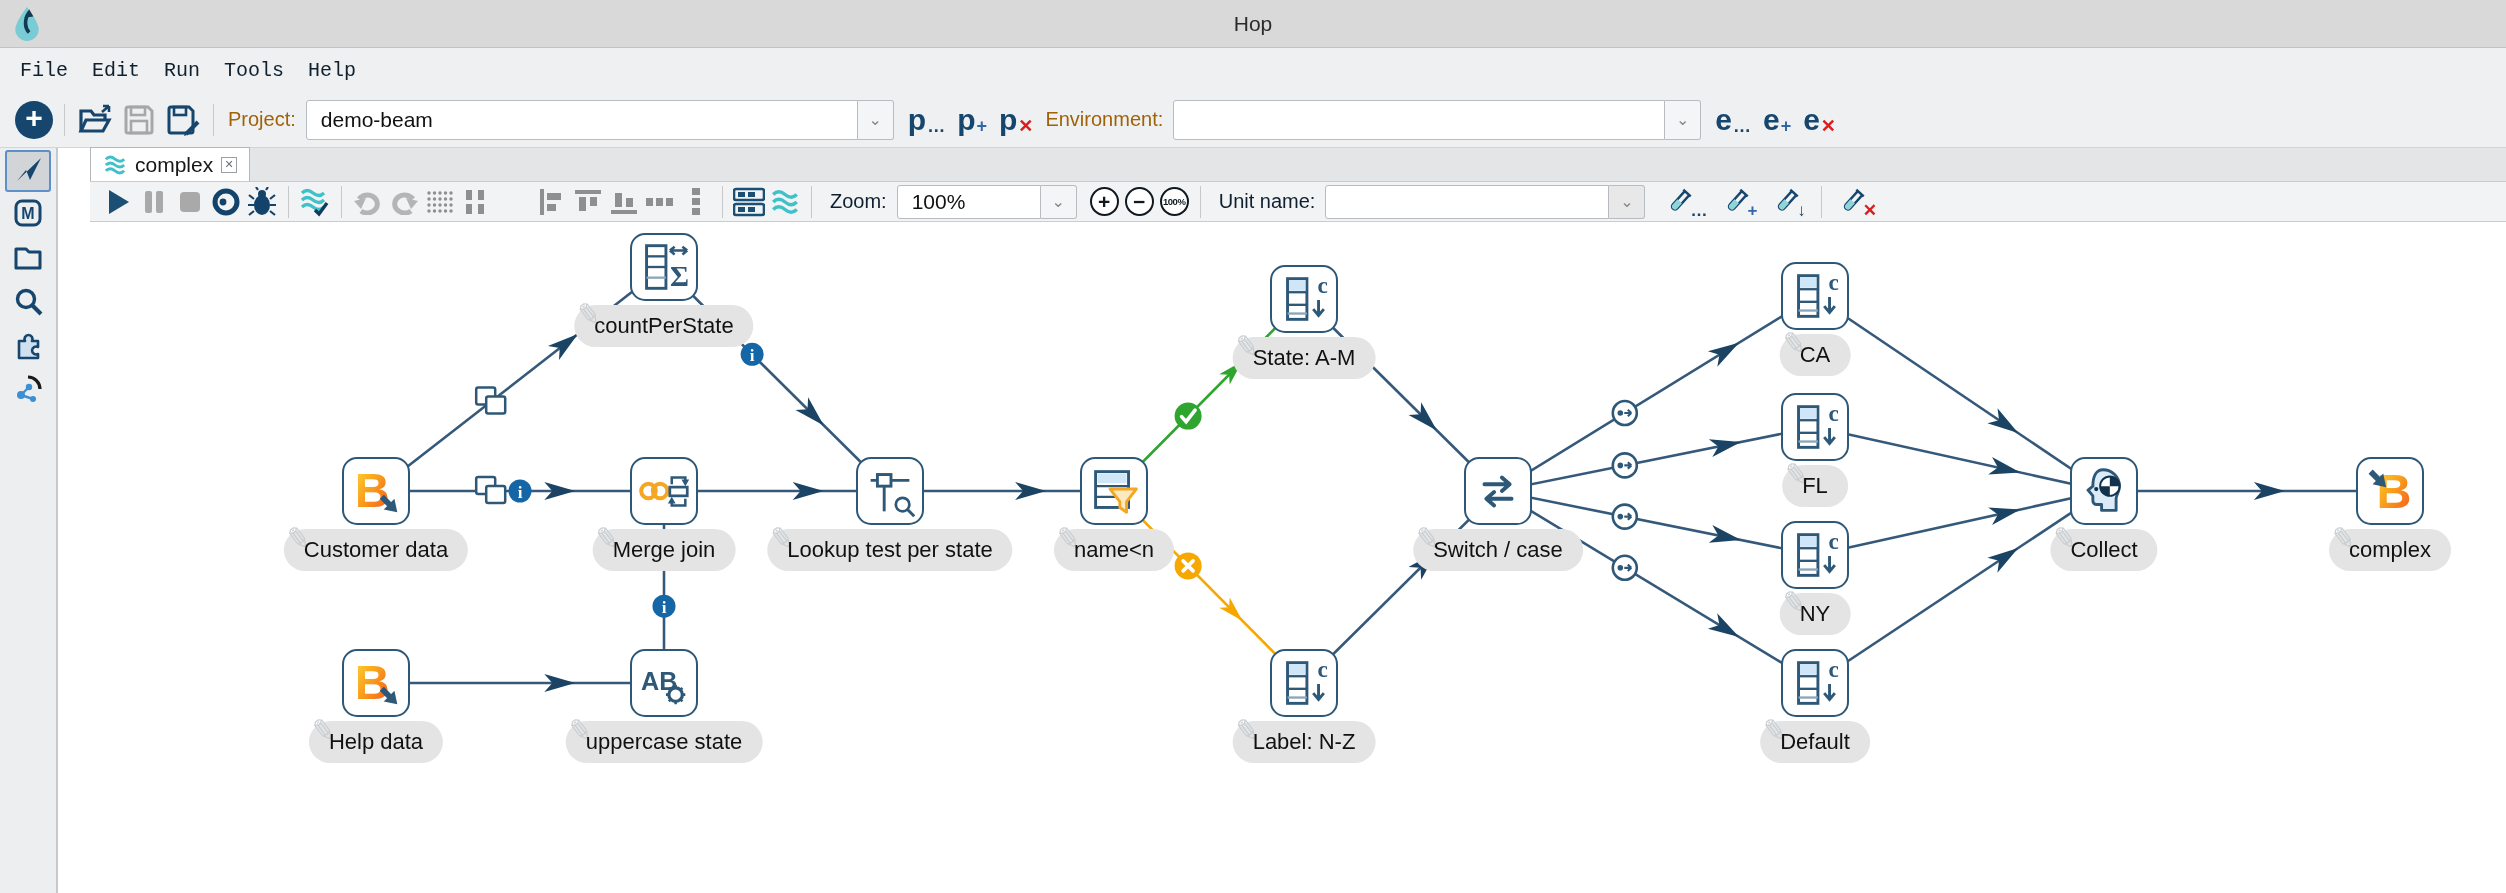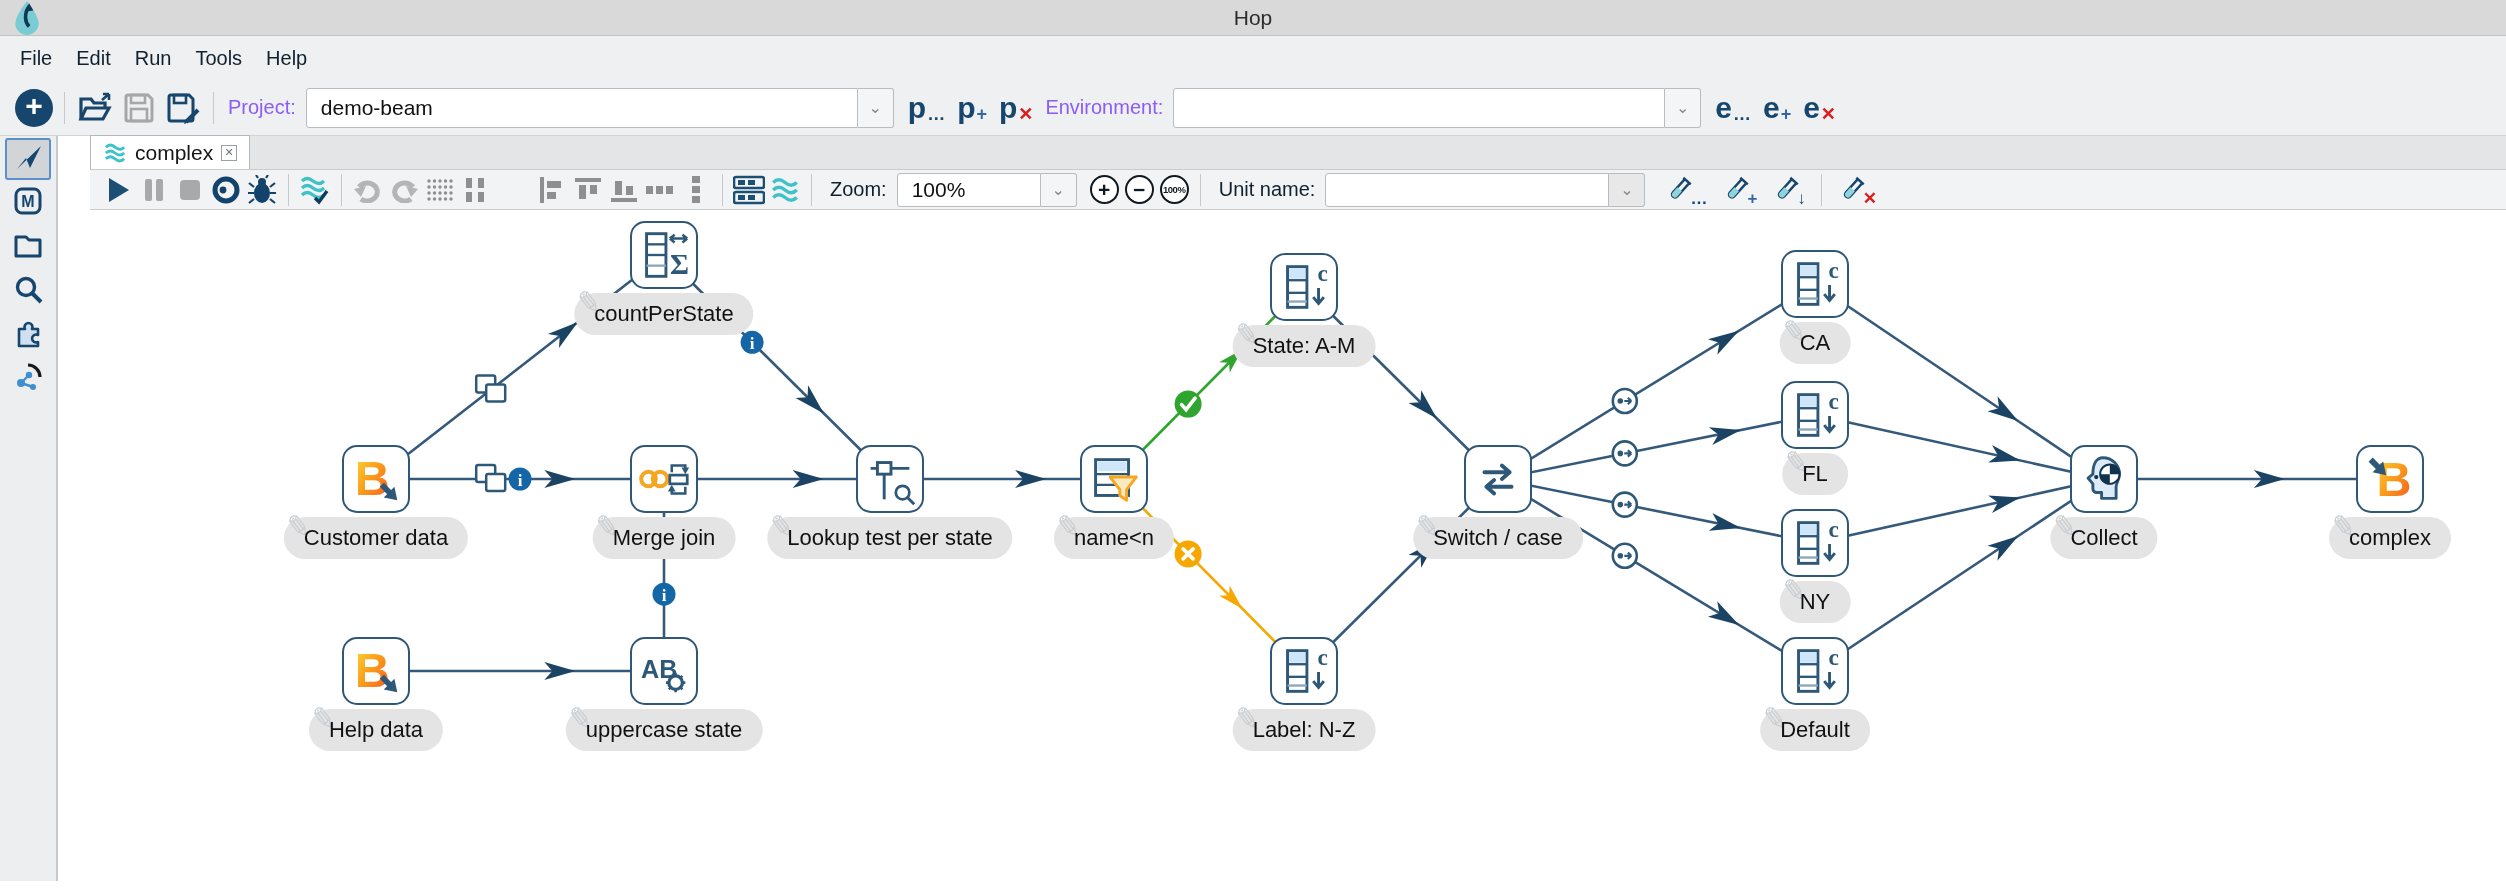--- a/index.html
+++ b/index.html
@@ -1,29 +1,29 @@
 <!DOCTYPE html>
 <html><head>
 <meta charset="utf-8">
 <style>
   * { margin:0; padding:0; box-sizing:border-box; }
   body { font-family:"Liberation Sans", sans-serif; background:#fff; }
   #app { position:relative; width:2506px; height:893px; overflow:hidden; background:#fff; font-size:20px; color:#1a1a1a; }
 
   
-  .titlebar { position:relative; height:36px; background:#d9d9d9; border-bottom:1px solid #c3c3c3; display:flex; align-items:center; padding-left:10px; }
+  .titlebar { position:relative; height:48px; background:#d9d9d9; border-bottom:1px solid #c3c3c3; display:flex; align-items:center; padding-left:10px; }
   .titlebar .wtitle { position:absolute; left:0; right:0; text-align:center; font-size:21px; color:#2b2b2b; }
   .menubar { height:44px; background:#eef0f1; display:flex; align-items:center; padding-left:10px; gap:4px; }
-  .menubar span { font-size:20px; color:#10202e; padding:4px 10px; cursor:default; }
+  .menubar span { font-size:20px; color:#10202e; padding:4px 10px; cursor:default;font-family:Liberation Mono, monospace; }
 
   .toolbar { height:56px; background:#eef0f1; border-bottom:1px solid #d2d4d6; display:flex; align-items:center; padding-left:12px; }
   .tbtn { display:flex; align-items:center; justify-content:center; width:44px; height:44px; background:transparent; border:none; cursor:pointer; }
   .vsep { width:1px; height:32px; background:#c6c8ca; margin:0 8px; }
   .newcirc { width:38px; height:38px; border-radius:50%; background:#16456d; color:#fff; font-size:30px; line-height:34px; text-align:center; font-weight:bold; }
-  .flabel { font-size:20px; color:#8b5cf6; margin:0 10px 0 6px; white-space:nowrap; }
+  .flabel { font-size:20px; color:#a16207; margin:0 10px 0 6px; white-space:nowrap; }
   .combo { display:flex; height:40px; }
   .combo .cbody { background:#fff; border:1px solid #b8bcc0; border-radius:3px 0 0 3px; display:flex; align-items:center; padding:0 14px; font-size:21px; color:#111; }
   .combo .cchev { width:36px; background:#f4f5f6; border:1px solid #b8bcc0; border-left:none; border-radius:0 3px 3px 0; display:flex; align-items:center; justify-content:center; color:#8a8a8a; font-size:16px; }
   .pbtn { display:flex; align-items:flex-end; margin:0 6px; background:none; border:none; cursor:pointer; }
   .pbase { font-size:30px; font-weight:bold; color:#16456d; line-height:26px; }
   .psub { font-size:18px; font-weight:bold; line-height:14px; margin-left:1px; }
 
   
   .lower { display:flex; height:745px; }
   .persp { width:58px; background:#eceef0; border-right:2px solid #c6c9cc; display:flex; flex-direction:column; align-items:center; }

